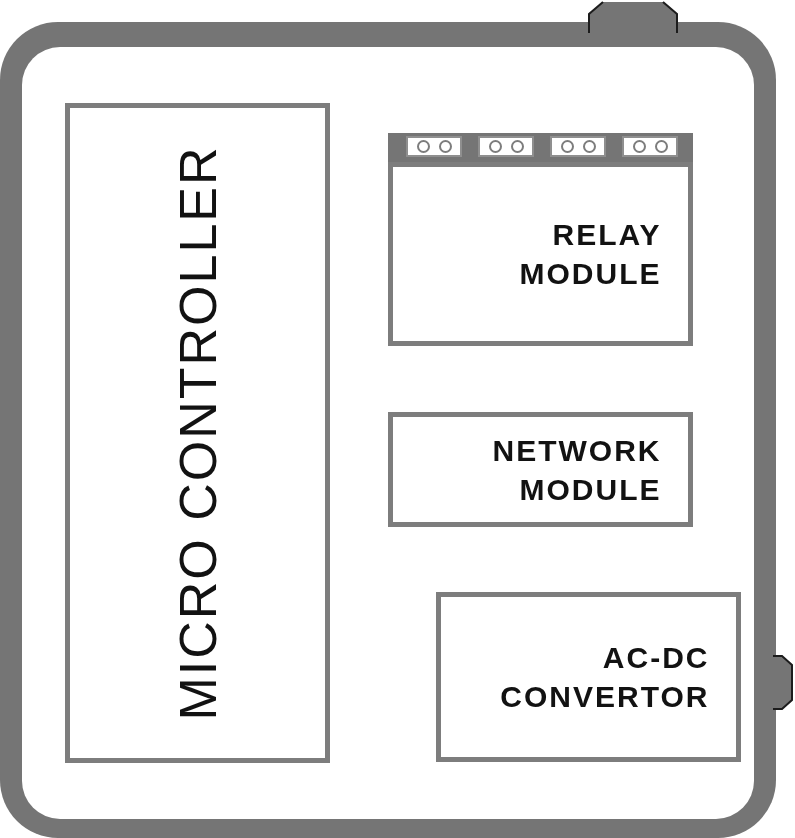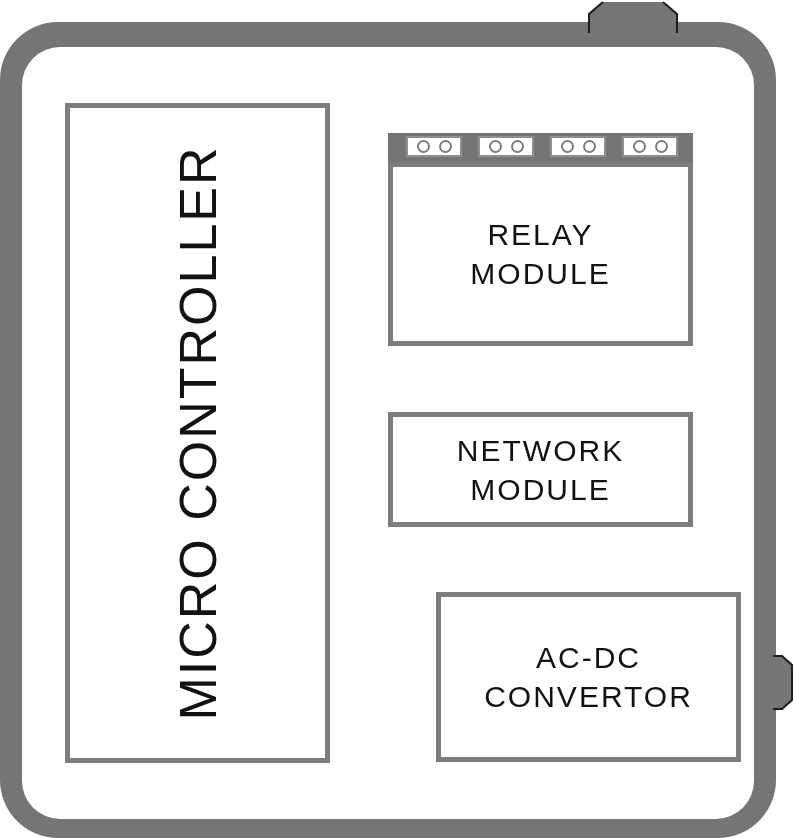--- a/index.html
+++ b/index.html
@@ -39,23 +39,23 @@
     display:flex;align-items:center;justify-content:center;
   }
   .mc-box{left:65px;top:103px;width:265px;height:660px;}
   .relay-box{left:388px;top:162px;width:305px;height:184px;}
   .network-box{left:388px;top:412px;width:305px;height:115px;}
   .acdc-box{left:388px;top:592px;width:305px;height:170px;margin-left:48px;}
   .module-label{
     font-size:30px;
     letter-spacing:2px;
     line-height:1.3;
-    text-align:center;
+    text-align:right;
     max-width:242px;
-    font-weight:400;
+    font-weight:700;
   }
   .vlabel{
     font-size:52px;
     letter-spacing:2px;
     white-space:nowrap;
     transform:rotate(-90deg);
     font-weight:400;
   }
   .terminal-strip{
     position:absolute;left:388px;top:133px;width:305px;height:29px;

